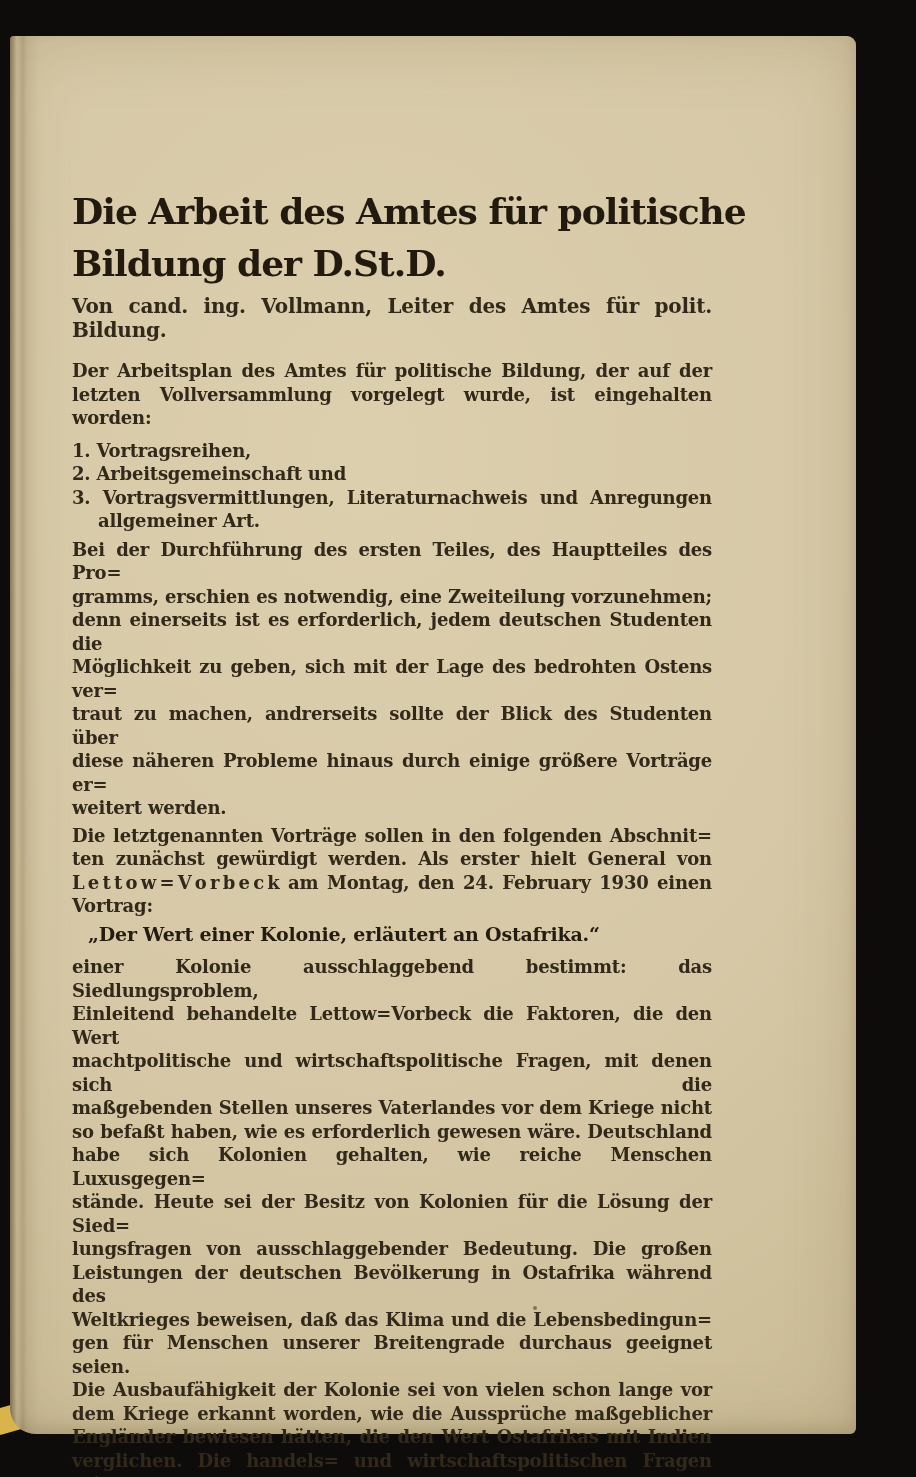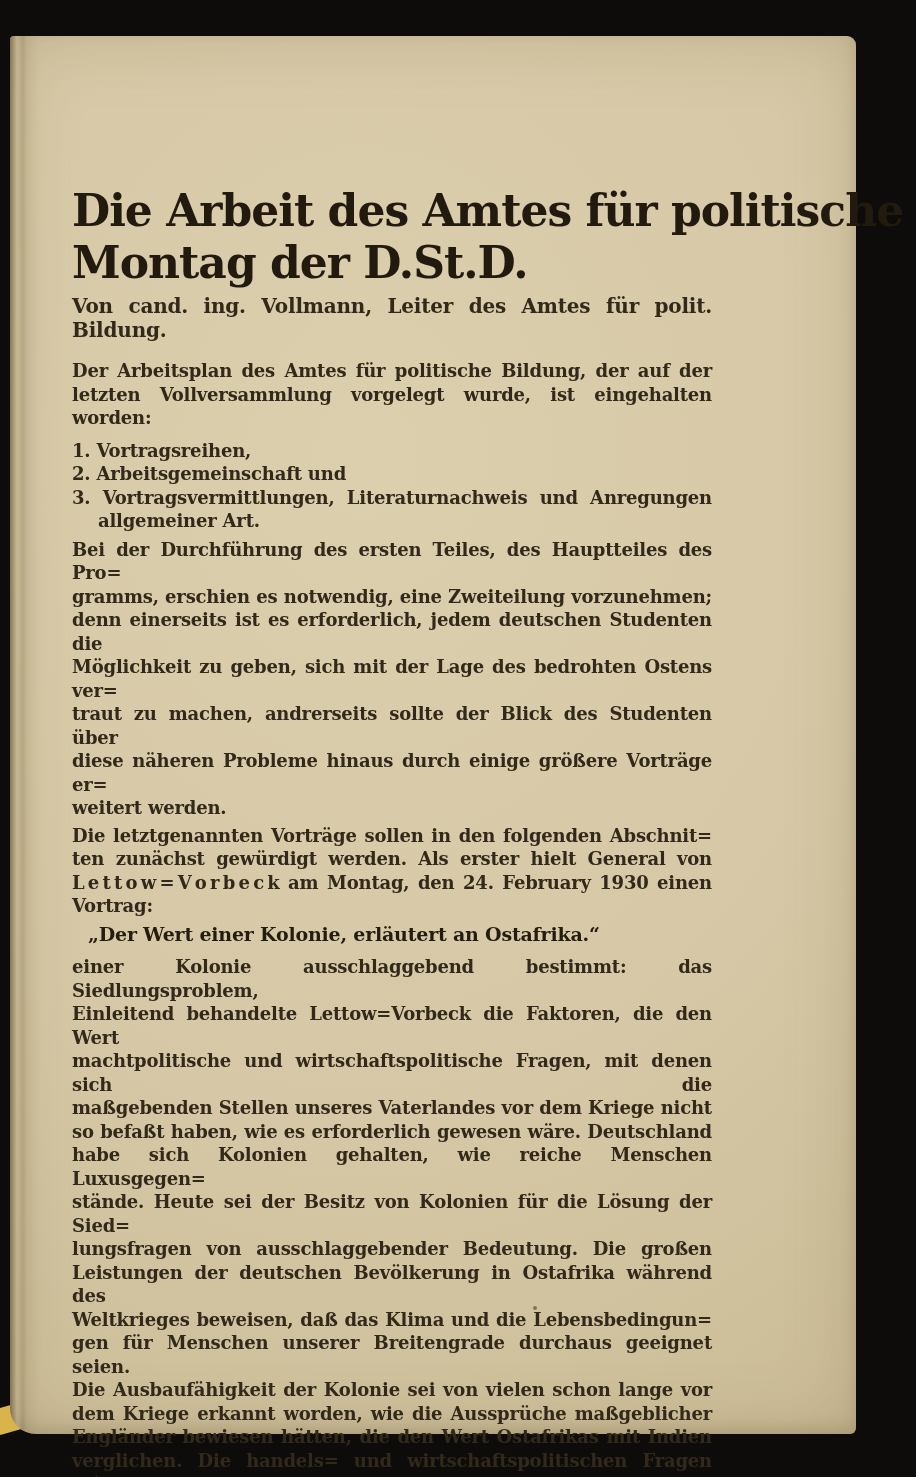--- a/index.html
+++ b/index.html
@@ -9,21 +9,21 @@
           transform:rotate(-16deg);}
   .page{position:absolute;left:10px;top:36px;width:846px;height:1398px;
         background:radial-gradient(115% 85% at 42% 30%, #dccfad 0%, #d6c8a6 55%, #cabb95 100%);
         border-radius:4px 9px 6px 26px;
         box-shadow:inset 0 0 70px rgba(110,90,55,.22), inset 0 -6px 14px rgba(90,70,40,.18);}
   .edge{position:absolute;left:0;top:0;bottom:0;width:30px;pointer-events:none;
         border-radius:4px 0 0 26px;
         background:linear-gradient(90deg, rgba(80,62,36,.50) 0px, rgba(196,178,138,.38) 7px,
                    rgba(120,100,62,.28) 13px, rgba(150,130,92,.16) 17px, rgba(214,200,166,0) 30px);}
   .content{position:absolute;left:62px;top:0;width:640px;color:#2a2216;}
-  h1{margin:149px 0 6px;font-size:44px;line-height:52px;font-weight:bold;color:#221a0e;
+  h1{margin:149px 0 6px;font-size:36px;line-height:52px;font-weight:bold;color:#221a0e;
      letter-spacing:-1px;white-space:nowrap;}
   .t-line{display:block;}
   .line{font-size:18px;line-height:23.5px;font-weight:bold;color:#32291a;
         text-align:justify;text-align-last:justify;letter-spacing:-0.2px;}
   .ln-natural{text-align:left;text-align-last:left;}
   .byline{margin:0 0 17px;font-size:20px;}
   .para{margin:0 0 9px;}
   .para-list{margin:0 0 5px;}
   .para-2{margin:0 0 4px;}
   .para-3{margin:0 0 5px;}
@@ -37,21 +37,21 @@
 
 <div class="scan">
   <div class="sliver"></div>
   <div class="page">
     <div class="edge"></div>
     <div class="speck"></div>
     <div class="content">
 
       <h1>
         <span class="t-line">Die Arbeit des Amtes für politische</span>
-        <span class="t-line">Montag der D.St.D.</span>
+        <span class="t-line">Bildung der D.St.D.</span>
       </h1>
 
       <p class="line byline">Von cand. ing. Vollmann, Leiter des Amtes für polit. Bildung.</p>
 
       <div class="para">
         <div class="line">Der Arbeitsplan des Amtes für politische Bildung, der auf der</div>
         <div class="line">letzten Vollversammlung vorgelegt wurde, ist eingehalten worden:</div>
       </div>
 
       <div class="para-list">

